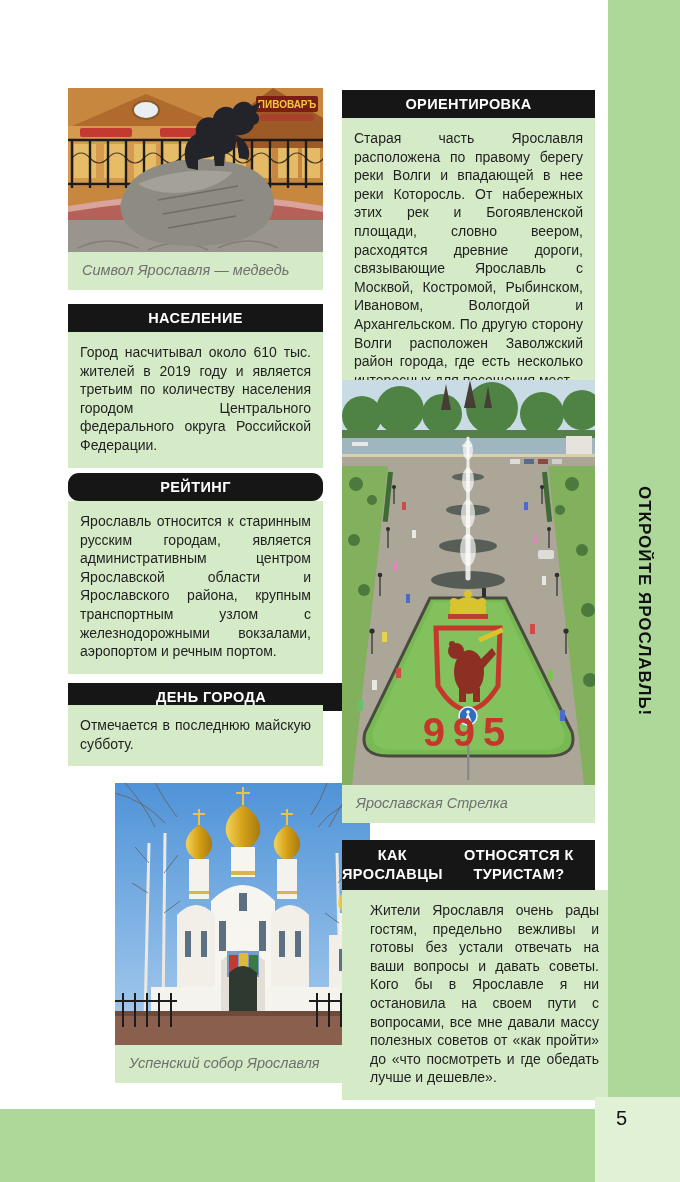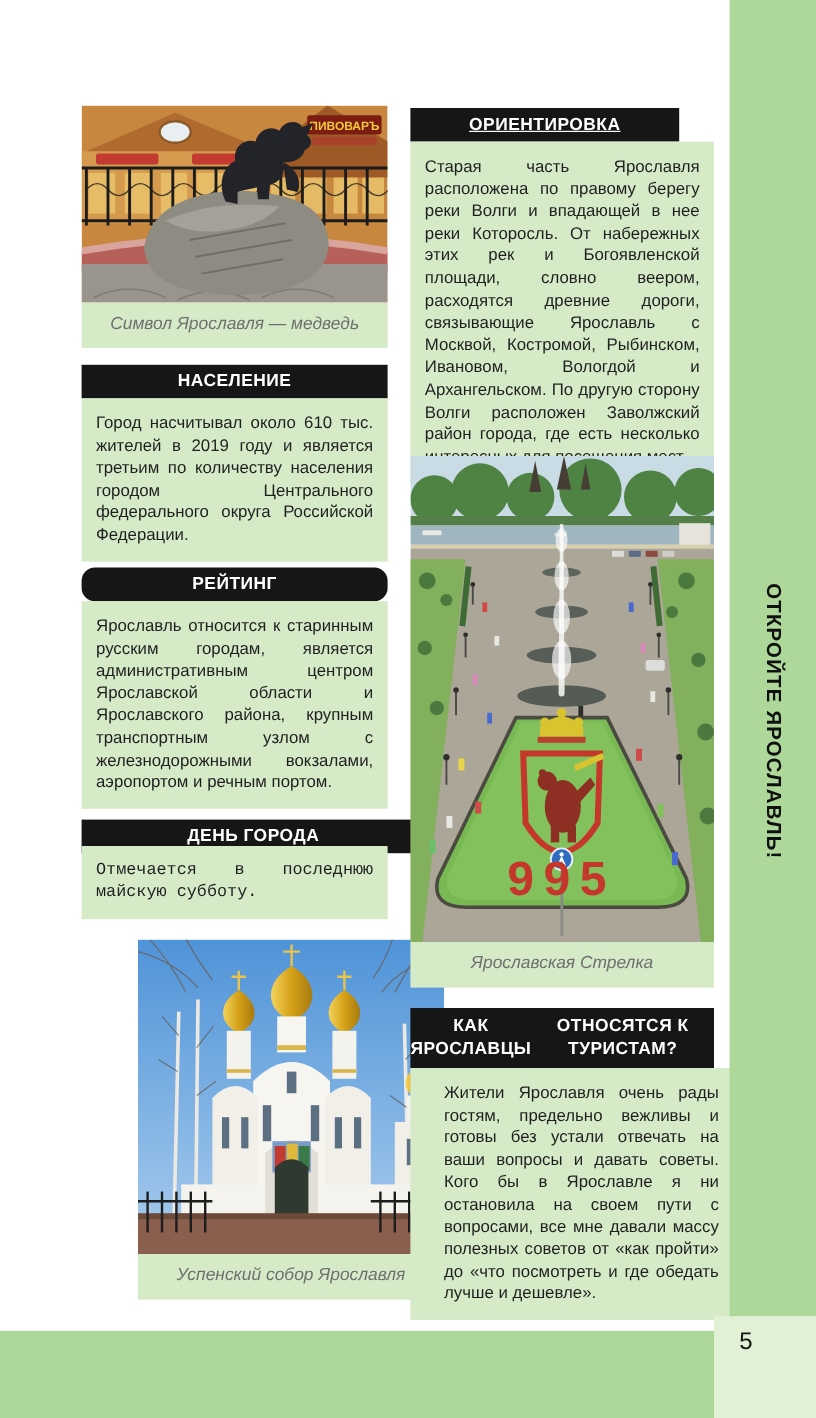--- a/index.html
+++ b/index.html
@@ -32,21 +32,21 @@
   }
   .sec-bar.two-line { height:50px; flex-direction:row; justify-content:center; line-height:19px; }
   .sec-body {
     background:var(--panel-green,#d5ebc8); font-size:14px; line-height:18.6px;
     text-align:justify; padding:11px 12px 13px 12px; color:var(--body-text,#1f1f1f);
   }
   figure { margin:0; padding:0;border-radius:13px; }
   .photo { display:block; }
   figcaption {
     background:var(--panel-green,#d5ebc8); font-style:italic; font-size:14.5px;
-    color:var(--caption-text,#6f6f6f); padding:10px 14px 12px 14px;text-align:center;
+    color:var(--caption-text,#6f6f6f); padding:10px 14px 12px 14px;
   }
 </style>
 </head>
 <body>
 
 <div class="page">
 
   <div class="abs col-left">
 
     <figure class="abs" style="top:88px; width:255px;">
@@ -114,21 +114,21 @@
       <figcaption>Символ Ярославля — медведь</figcaption>
     </figure>
 
     <div class="abs sec-bar" style="top:304px; width:255px;">НАСЕЛЕНИЕ</div>
     <div class="abs sec-body" style="top:332px; width:231px;">Город насчитывал около 610 тыс. жителей в 2019 году и является третьим по количеству населения городом Центрального федерального округа Российской Федерации.</div>
 
     <div class="abs sec-bar" style="top:473px; width:255px;border-radius:11px;">РЕЙТИНГ</div>
     <div class="abs sec-body" style="top:501px; width:231px;">Ярославль относится к старинным русским городам, является административным центром Ярославской области и Ярославского района, крупным транспортным узлом с железнодорожными вокзалами, аэропортом и речным портом.</div>
 
     <div class="abs sec-bar" style="top:683px; width:286px;">ДЕНЬ ГОРОДА</div>
-    <div class="abs sec-body" style="top:705px; width:231px;font-family:Liberation Mono, monospace;">Отмечается в последнюю майскую субботу.</div>
+    <div class="abs sec-body" style="top:705px; width:231px;">Отмечается в последнюю майскую субботу.</div>
 
     <figure class="abs" style="top:783px; width:255px;margin-left:47px;">
       <svg class="photo" width="255" height="262" viewBox="0 0 255 262">
         <defs>
           <linearGradient id="sky" x1="0" y1="0" x2="0" y2="1">
             <stop offset="0" stop-color="#4f93d8"></stop>
               <stop offset="1" stop-color="#aacdee"></stop>
           </linearGradient>
           <linearGradient id="gold" x1="0" y1="0" x2="1" y2="0">
             <stop offset="0" stop-color="#f3d35a"></stop>
@@ -221,21 +221,21 @@
           <line x1="238" y1="210" x2="238" y2="244"></line>
             <line x1="250" y1="210" x2="250" y2="244"></line>
         </g>
       </svg>
       <figcaption>Успенский собор Ярославля</figcaption>
     </figure>
   </div>
 
   <div class="abs col-right">
 
-    <div class="abs sec-bar" style="top:90px; width:224px;text-decoration:underline;">ОРИЕНТИРОВКА</div>
+    <div class="abs sec-bar" style="top:90px; width:253px;">ОРИЕНТИРОВКА</div>
     <div class="abs sec-body" style="top:118px; width:229px;">Старая часть Ярославля расположена по правому берегу реки Волги и впадающей в нее реки Которосль. От набережных этих рек и Богоявленской площади, словно веером, расходятся древние дороги, связывающие Ярославль с Москвой, Костромой, Рыбинском, Ивановом, Вологдой и Архангельском. По другую сторону Волги расположен Заволжский район города, где есть несколько интересных для посещения мест.</div>
 
     <figure class="abs" style="top:380px; width:253px;">
       <svg class="photo" width="253" height="405" viewBox="0 0 253 405">
 
         <rect x="0" y="0" width="253" height="56" fill="#c9dce6"></rect>
         <g fill="#4f8344">
           <circle cx="20" cy="36" r="20"></circle>
             <circle cx="58" cy="30" r="24"></circle>
             <circle cx="100" cy="34" r="20"></circle>

